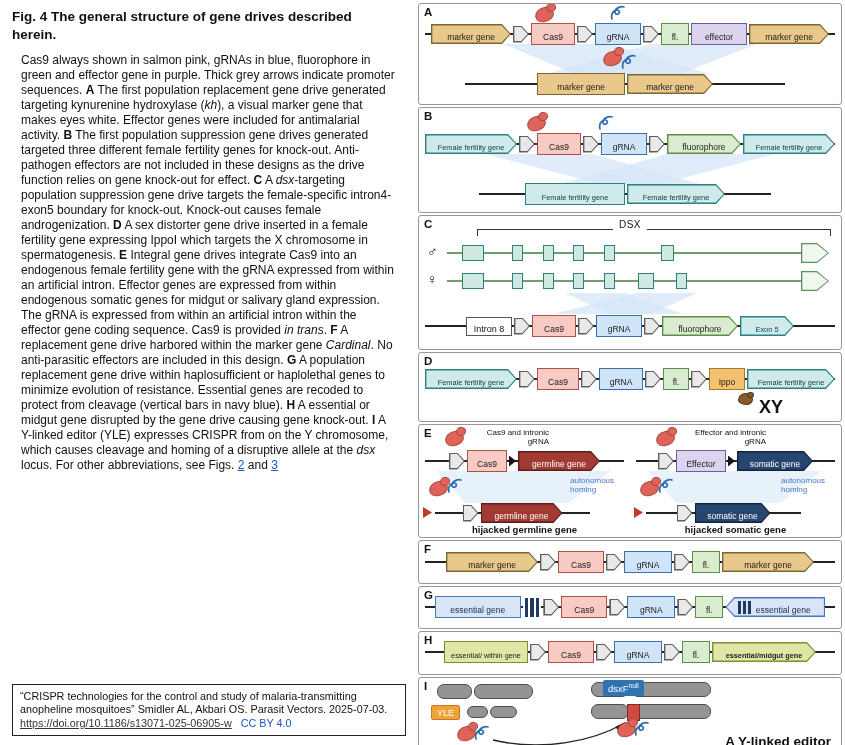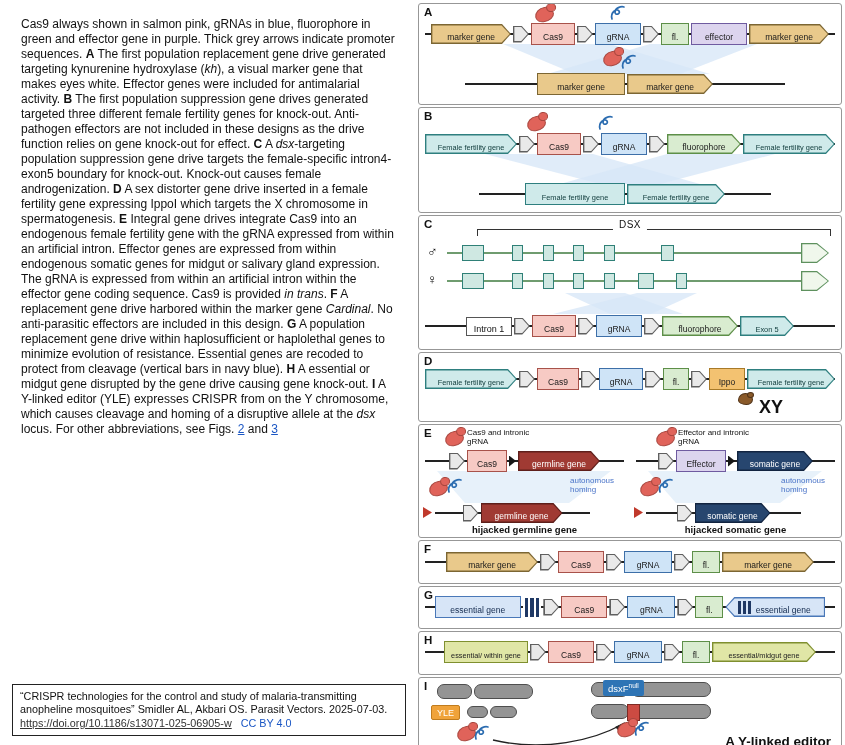--- a/index.html
+++ b/index.html
@@ -94,21 +94,21 @@
   .gene-row::before{content:'';position:absolute;left:0;right:22px;top:calc(50% - 0.7px);height:1.4px;background:#6f9c6f;}
   .exon{position:absolute;top:3px;bottom:3px;background:#cfe8e2;border:1.1px solid #2f8077;}
   .gene-head{position:absolute;right:0;top:1px;bottom:1px;width:28px;}
   .gene-head::before{content:'';position:absolute;inset:0;background:#5e915e;
        clip-path:polygon(0 0,calc(100% - 12px) 0,100% 50%,calc(100% - 12px) 100%,0 100%);}
   .gene-head::after{content:'';position:absolute;inset:1.3px;background:#f0f7ec;
        clip-path:polygon(0 0,calc(100% - 11px) 0,100% 50%,calc(100% - 11px) 100%,0 100%);}
 
   
   .ehalf{position:absolute;top:0;bottom:0;}
-  .ehdr{position:absolute;font-size:8px;line-height:1.15;text-align:left;z-index:4;}
+  .ehdr{position:absolute;font-size:8px;line-height:1.15;text-align:right;z-index:4;}
   .homing{position:absolute;width:58px;font-size:8px;line-height:1.12;color:#4a74c8;z-index:4;}
   .hijack{position:absolute;bottom:2px;left:0;right:0;text-align:center;font-weight:bold;font-size:9.5px;margin-top:19px;}
 
   
   .chrom{position:absolute;display:flex;gap:2px;z-index:2;}
   .chrom i{display:block;flex:1;background:#949494;border:1px solid #4e4e4e;border-radius:7px;}
   .yle-box{position:absolute;background:#f0a33a;border:1px solid #c07c1e;color:#fff;font-weight:normal;
        font-size:9px;padding:1.5px 5px;border-radius:2px;z-index:4;}
   .dsxf-box{position:absolute;background:#2e74b5;color:#fff;font-size:9.5px;padding:2px 5px;
        border-radius:2px;z-index:4;}
@@ -116,20 +116,21 @@
   .cut-mark{position:absolute;width:11px;height:15px;background:#cc4b42;border:1px solid #7e2b24;z-index:3;}
   .arrow-path{position:absolute;left:0;top:0;z-index:4;}
   .yl-title{position:absolute;right:10px;bottom:5px;font-weight:bold;font-size:13.5px;}
 </style>
 </head>
 <body>
 
 <div class="page">
 
   <div class="text-col">
+    <h1 class="fig-title">Fig. 4  The general structure of gene drives described herein.</h1>
     <p class="fig-caption"><span>Cas9 always shown in salmon pink, gRNAs in blue, fluorophore in green and effector gene in purple. Thick grey arrows indicate promoter sequences. </span><span class="cap-b">A</span><span> The first population replacement gene drive generated targeting kynurenine hydroxylase (</span><span class="cap-i">kh</span><span>), a visual marker gene that makes eyes white. Effector genes were included for antimalarial activity. </span><span class="cap-b">B</span><span> The first population suppression gene drives generated targeted three different female fertility genes for knock-out. Anti-pathogen effectors are not included in these designs as the drive function relies on gene knock-out for effect. </span><span class="cap-b">C</span><span> A </span><span class="cap-i">dsx</span><span>-targeting population suppression gene drive targets the female-specific intron4-exon5 boundary for knock-out. Knock-out causes female androgenization. </span><span class="cap-b">D</span><span> A sex distorter gene drive inserted in a female fertility gene expressing IppoI which targets the X chromosome in spermatogenesis. </span><span class="cap-b">E</span><span> Integral gene drives integrate Cas9 into an endogenous female fertility gene with the gRNA expressed from within an artificial intron. Effector genes are expressed from within endogenous somatic genes for midgut or salivary gland expression. The gRNA is expressed from within an artificial intron within the effector gene coding sequence. Cas9 is provided </span><span class="cap-i">in trans</span><span>. </span><span class="cap-b">F</span><span> A replacement gene drive harbored within the marker gene </span><span class="cap-i">Cardinal</span><span>. No anti-parasitic effectors are included in this design. </span><span class="cap-b">G</span><span> A population replacement gene drive within haplosufficient or haplolethal genes to minimize evolution of resistance. Essential genes are recoded to protect from cleavage (vertical bars in navy blue). </span><span class="cap-b">H</span><span> A essential or midgut gene disrupted by the gene drive causing gene knock-out. </span><span class="cap-b">I</span><span> A Y-linked editor (YLE) expresses CRISPR from on the Y chromosome, which causes cleavage and homing of a disruptive allele at the </span><span class="cap-i">dsx</span><span> locus. For other abbreviations, see Figs. </span><a href="#" class="cap-link">2</a><span> and </span><a href="#" class="cap-link">3</a></p>
   </div>
 
   <div class="citation-box">
     <span>“CRISPR technologies for the control and study of malaria-transmitting anopheline mosquitoes” Smidler AL, Akbari OS. Parasit Vectors.</span>
     <span>2025-07-03.</span>
     <a class="doi-link" href="#">https://doi.org/10.1186/s13071-025-06905-w</a>
     <a class="license-link" href="#">CC BY 4.0</a>
   </div>
 
@@ -249,21 +250,21 @@
         <i class="exon" style="left:60%;width:9px"></i>
         <i class="gene-head"></i>
       </div>
 
       <svg class="bands" style="top:77px;height:21px" viewBox="0 0 410 21" preserveAspectRatio="none">
         <polygon points="140,0 200,0 258,21 185,21" fill="#d7e7f7" fill-opacity="0.78"></polygon>
         <polygon points="212,0 272,0 226,21 128,21" fill="#d7e7f7" fill-opacity="0.78"></polygon>
       </svg>
       <div class="construct" style="left:6px;right:6px;top:100px">
           <div class="part label" style="width: 44px;">
-            <span class="lbl">Intron 1</span>
+            <span class="lbl">Intron 8</span>
           </div>
           <div class="part prom"></div>
           <div class="part box c-pink" style="width: 42px;">
             <span class="lbl">Cas9</span>
           </div>
           <div class="part prom"></div>
           <div class="part box c-blue" style="width: 44px;">
             <span class="lbl">gRNA</span>
           </div>
           <div class="part prom"></div>
@@ -441,21 +442,21 @@
             <span class="lbl">Cas9</span>
           </div>
           <div class="part prom"></div>
           <div class="part box c-blue" style="width: 46px;">
             <span class="lbl">gRNA</span>
           </div>
           <div class="part prom"></div>
           <div class="part box c-green" style="width: 26px;">
             <span class="lbl">fl.</span>
           </div>
-          <div class="part arrow c-ygreen" style="width: 104px;">
+          <div class="part arrow c-ygreen" style="width: 104px; font-weight: bold;">
             <span class="lbl">essential/midgut gene</span>
           </div>
         </div>
     </section>
 
     <section class="panel" style="height:76px">
       <span class="pletter">I</span>
 
       <div class="chrom" style="left:18px;top:6px;width:96px;height:15px">
           <i style="flex:0 0 34%"></i>

